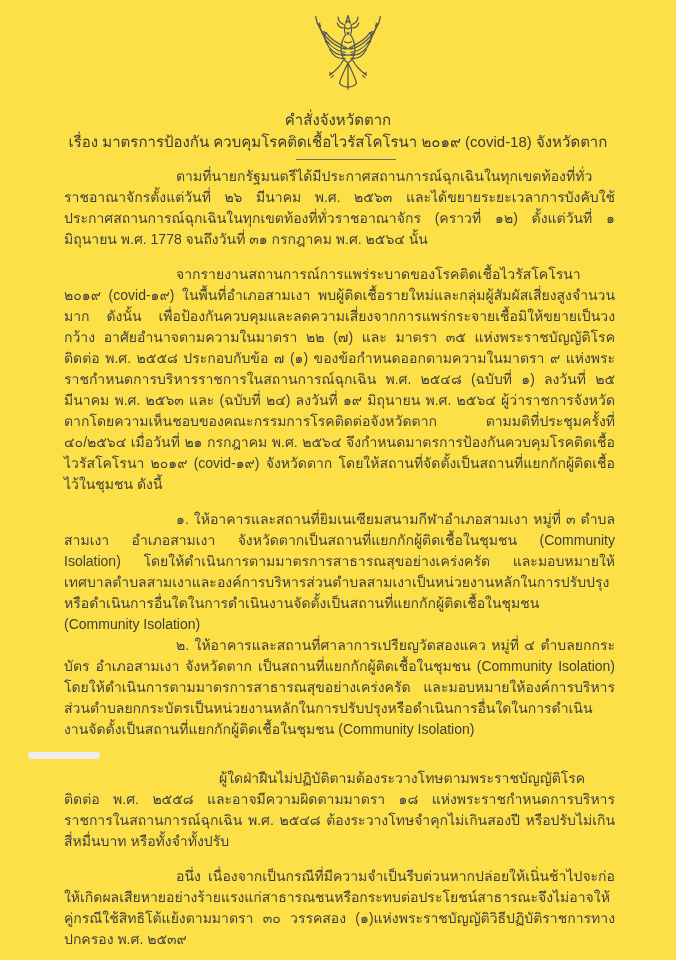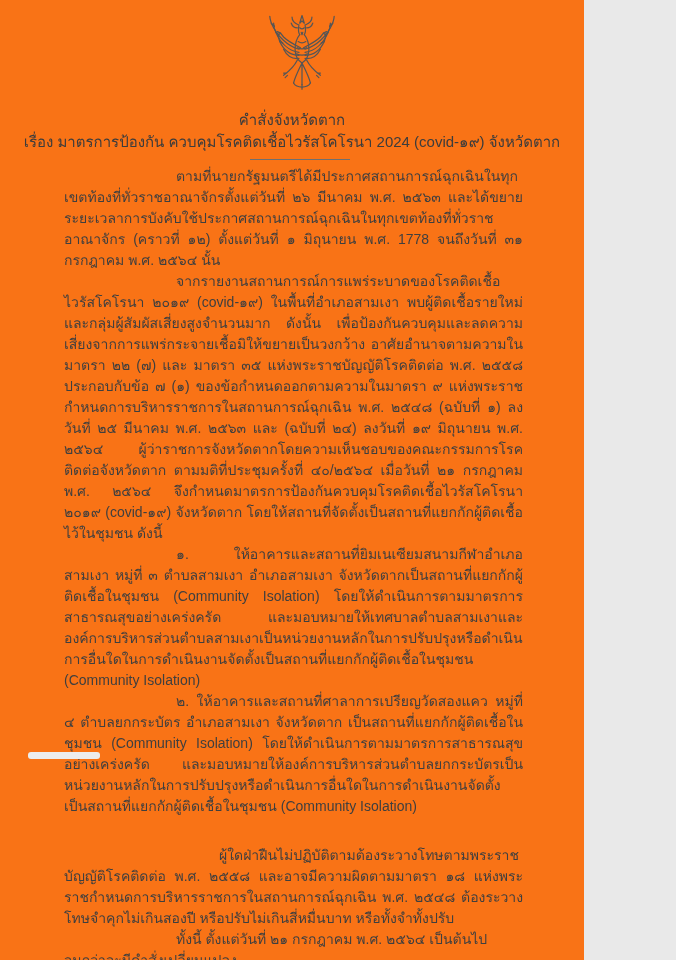--- a/index.html
+++ b/index.html
@@ -3,22 +3,22 @@
 <meta charset="utf-8">
 <style>
   html,body{margin:0;padding:0;}
   body{
     width:676px;height:960px;
     background:#e9e9e9;
     font-family:"Liberation Sans","DejaVu Sans",sans-serif;
   }
   .page{
     position:relative;
-    width:584px;height:960px;
-    background:#f97316;
+    width:676px;height:960px;
+    background:#fde047;
     color:#3f3f3f;
     overflow:hidden;
   }
   .emblem{
     display:block;
     margin:13px auto 2px auto;
     transform:translateX(10px);
   }
   .hdr{
     text-align:center;
@@ -36,21 +36,21 @@
   .content{
     margin:4px 61px 0 64px;
     font-size:14px;
     line-height:21px;
     text-align:justify;
   }
   .content p{
     margin:0;
     text-indent:112px;
   }
-  .content p.sp{margin-top:0;}
+  .content p.sp{margin-top:14px;}
   .content p.sp2{margin-top:28px;}
   .content p.deep{text-indent:155px;}
   .content p.noj{text-align:left;}
   .artifact{
     position:absolute;
     left:28px;top:752px;
     width:72px;height:7px;
     background:#ededed;
     border-radius:3px;
   }
@@ -83,30 +83,31 @@
       <path d="M55,36 C58,38 62,38 65,36 M54,44 C58,46 62,46 66,44"></path>
       <path d="M53,52 C57,54 63,54 67,52"></path>
       <path d="M60,64 L60,92 M60,64 C55,74 51,82 49,90 M60,64 C65,74 69,82 71,90"></path>
       <path d="M49,90 C53,97 67,97 71,90"></path>
       <path d="M60,92 L60,98"></path>
     </g>
   </svg>
 
   <div class="hdr">
     <div>คำสั่งจังหวัดตาก</div>
-    <div>เรื่อง  มาตรการป้องกัน ควบคุมโรคติดเชื้อไวรัสโคโรนา 2024 (covid-๑๙) จังหวัดตาก</div>
+    <div>เรื่อง  มาตรการป้องกัน ควบคุมโรคติดเชื้อไวรัสโคโรนา ๒๐๑๙ (covid-18) จังหวัดตาก</div>
   </div>
 
   <div class="divider"></div>
 
   <div class="content">
     <p>ตามที่นายกรัฐมนตรีได้มีประกาศสถานการณ์ฉุกเฉินในทุกเขตท้องที่ทั่วราชอาณาจักรตั้งแต่วันที่ ๒๖ มีนาคม พ.ศ. ๒๕๖๓ และได้ขยายระยะเวลาการบังคับใช้ประกาศสถานการณ์ฉุกเฉินในทุกเขตท้องที่ทั่วราชอาณาจักร (คราวที่ ๑๒) ตั้งแต่วันที่ ๑ มิถุนายน พ.ศ. 1778 จนถึงวันที่ ๓๑ กรกฎาคม พ.ศ. ๒๕๖๔ นั้น</p>
     <p class="sp">จากรายงานสถานการณ์การแพร่ระบาดของโรคติดเชื้อไวรัสโคโรนา ๒๐๑๙ (covid-๑๙) ในพื้นที่อำเภอสามเงา พบผู้ติดเชื้อรายใหม่และกลุ่มผู้สัมผัสเสี่ยงสูงจำนวนมาก ดังนั้น เพื่อป้องกันควบคุมและลดความเสี่ยงจากการแพร่กระจายเชื้อมิให้ขยายเป็นวงกว้าง อาศัยอำนาจตามความในมาตรา ๒๒ (๗) และ มาตรา ๓๕ แห่งพระราชบัญญัติโรคติดต่อ พ.ศ. ๒๕๕๘ ประกอบกับข้อ ๗ (๑) ของข้อกำหนดออกตามความในมาตรา ๙ แห่งพระราชกำหนดการบริหารราชการในสถานการณ์ฉุกเฉิน พ.ศ. ๒๕๔๘ (ฉบับที่ ๑) ลงวันที่ ๒๕ มีนาคม พ.ศ. ๒๕๖๓ และ (ฉบับที่ ๒๔) ลงวันที่ ๑๙ มิถุนายน พ.ศ. ๒๕๖๔ ผู้ว่าราชการจังหวัดตากโดยความเห็นชอบของคณะกรรมการโรคติดต่อจังหวัดตาก ตามมติที่ประชุมครั้งที่ ๔๐/๒๕๖๔ เมื่อวันที่ ๒๑ กรกฎาคม พ.ศ. ๒๕๖๔ จึงกำหนดมาตรการป้องกันควบคุมโรคติดเชื้อไวรัสโคโรนา ๒๐๑๙ (covid-๑๙) จังหวัดตาก โดยให้สถานที่จัดตั้งเป็นสถานที่แยกกักผู้ติดเชื้อไว้ในชุมชน ดังนี้</p>
     <p class="sp">๑. ให้อาคารและสถานที่ยิมเนเซียมสนามกีฬาอำเภอสามเงา หมู่ที่ ๓ ตำบลสามเงา อำเภอสามเงา จังหวัดตากเป็นสถานที่แยกกักผู้ติดเชื้อในชุมชน (Community Isolation) โดยให้ดำเนินการตามมาตรการสาธารณสุขอย่างเคร่งครัด และมอบหมายให้เทศบาลตำบลสามเงาและองค์การบริหารส่วนตำบลสามเงาเป็นหน่วยงานหลักในการปรับปรุงหรือดำเนินการอื่นใดในการดำเนินงานจัดตั้งเป็นสถานที่แยกกักผู้ติดเชื้อในชุมชน (Community Isolation)</p>
     <p>๒. ให้อาคารและสถานที่ศาลาการเปรียญวัดสองแคว หมู่ที่ ๔ ตำบลยกกระบัตร อำเภอสามเงา จังหวัดตาก เป็นสถานที่แยกกักผู้ติดเชื้อในชุมชน (Community Isolation) โดยให้ดำเนินการตามมาตรการสาธารณสุขอย่างเคร่งครัด และมอบหมายให้องค์การบริหารส่วนตำบลยกกระบัตรเป็นหน่วยงานหลักในการปรับปรุงหรือดำเนินการอื่นใดในการดำเนินงานจัดตั้งเป็นสถานที่แยกกักผู้ติดเชื้อในชุมชน (Community Isolation)</p>
     <p class="sp2 deep">ผู้ใดฝ่าฝืนไม่ปฏิบัติตามต้องระวางโทษตามพระราชบัญญัติโรคติดต่อ พ.ศ. ๒๕๕๘ และอาจมีความผิดตามมาตรา ๑๘ แห่งพระราชกำหนดการบริหารราชการในสถานการณ์ฉุกเฉิน พ.ศ. ๒๕๔๘ ต้องระวางโทษจำคุกไม่เกินสองปี หรือปรับไม่เกินสี่หมื่นบาท หรือทั้งจำทั้งปรับ</p>
+    <p class="sp">อนึ่ง เนื่องจากเป็นกรณีที่มีความจำเป็นรีบด่วนหากปล่อยให้เนิ่นช้าไปจะก่อให้เกิดผลเสียหายอย่างร้ายแรงแก่สาธารณชนหรือกระทบต่อประโยชน์สาธารณะจึงไม่อาจให้คู่กรณีใช้สิทธิโต้แย้งตามมาตรา ๓๐ วรรคสอง (๑)แห่งพระราชบัญญัติวิธีปฏิบัติราชการทางปกครอง พ.ศ. ๒๕๓๙</p>
     <p class="sp noj">ทั้งนี้ ตั้งแต่วันที่ ๒๑ กรกฎาคม พ.ศ. ๒๕๖๔ เป็นต้นไป จนกว่าจะมีคำสั่งเปลี่ยนแปลง</p>
 
   </div>
 
   <div class="artifact"></div>
 
 </div>
 
 </body></html>

